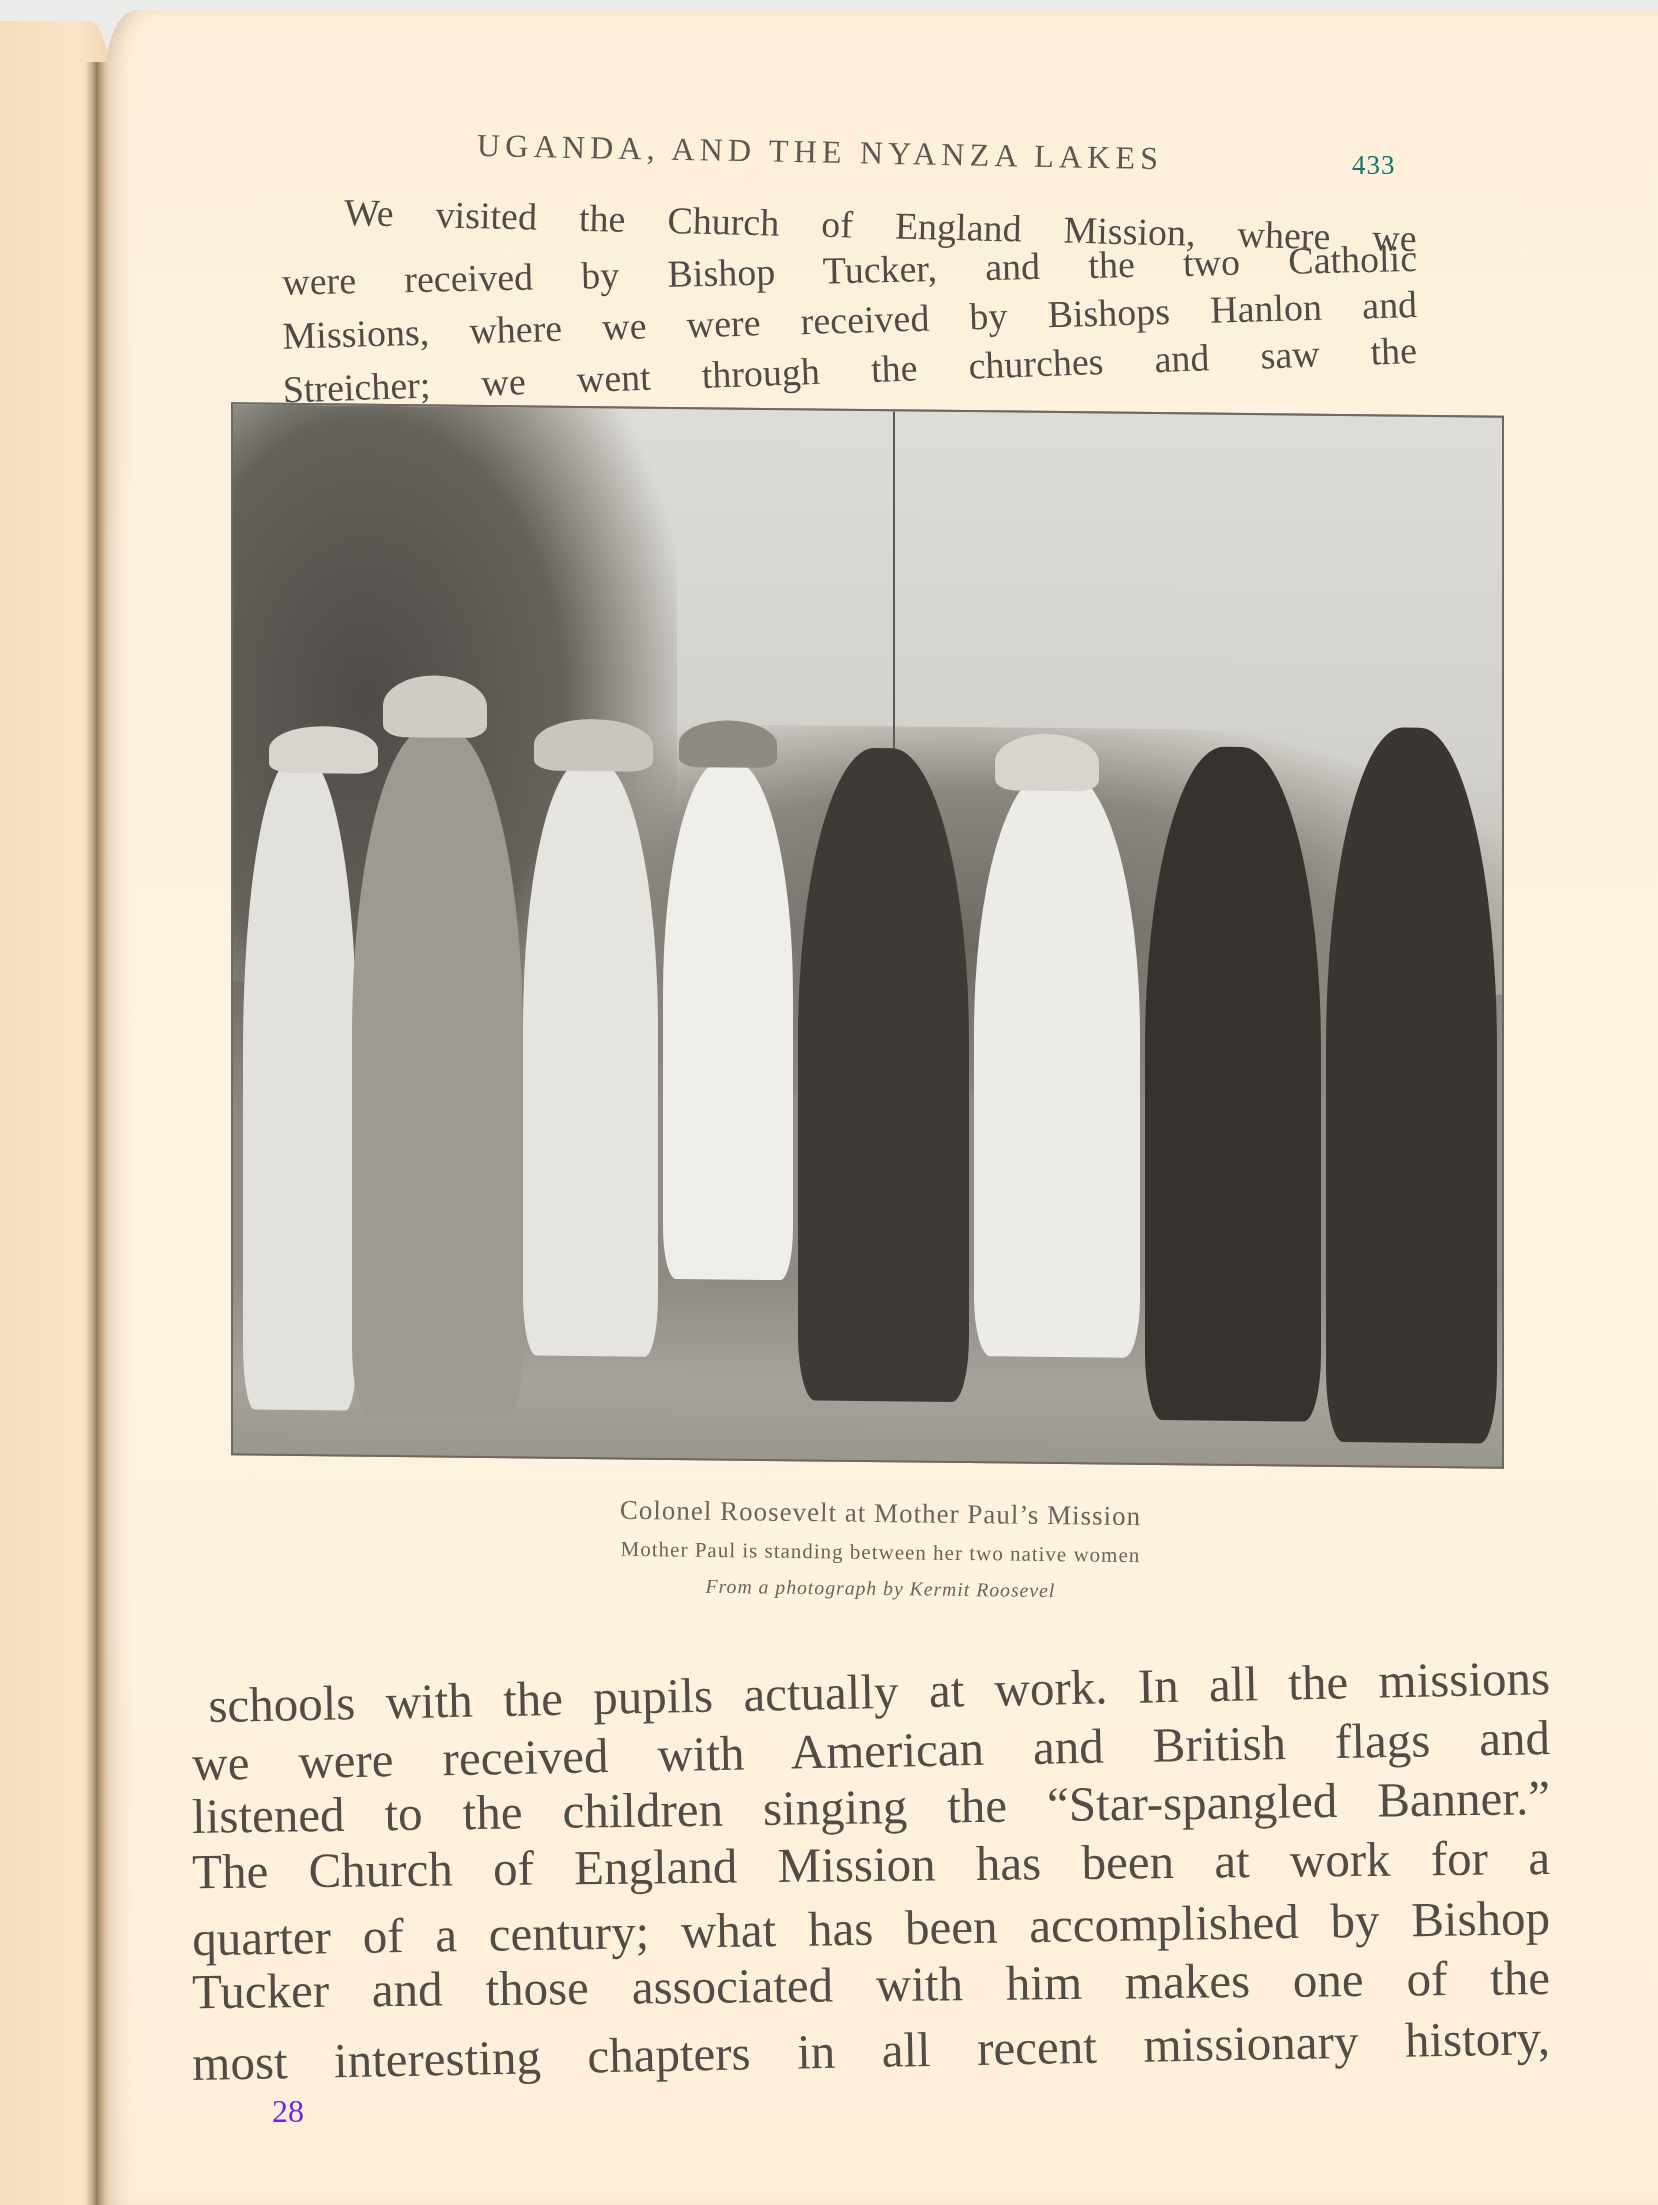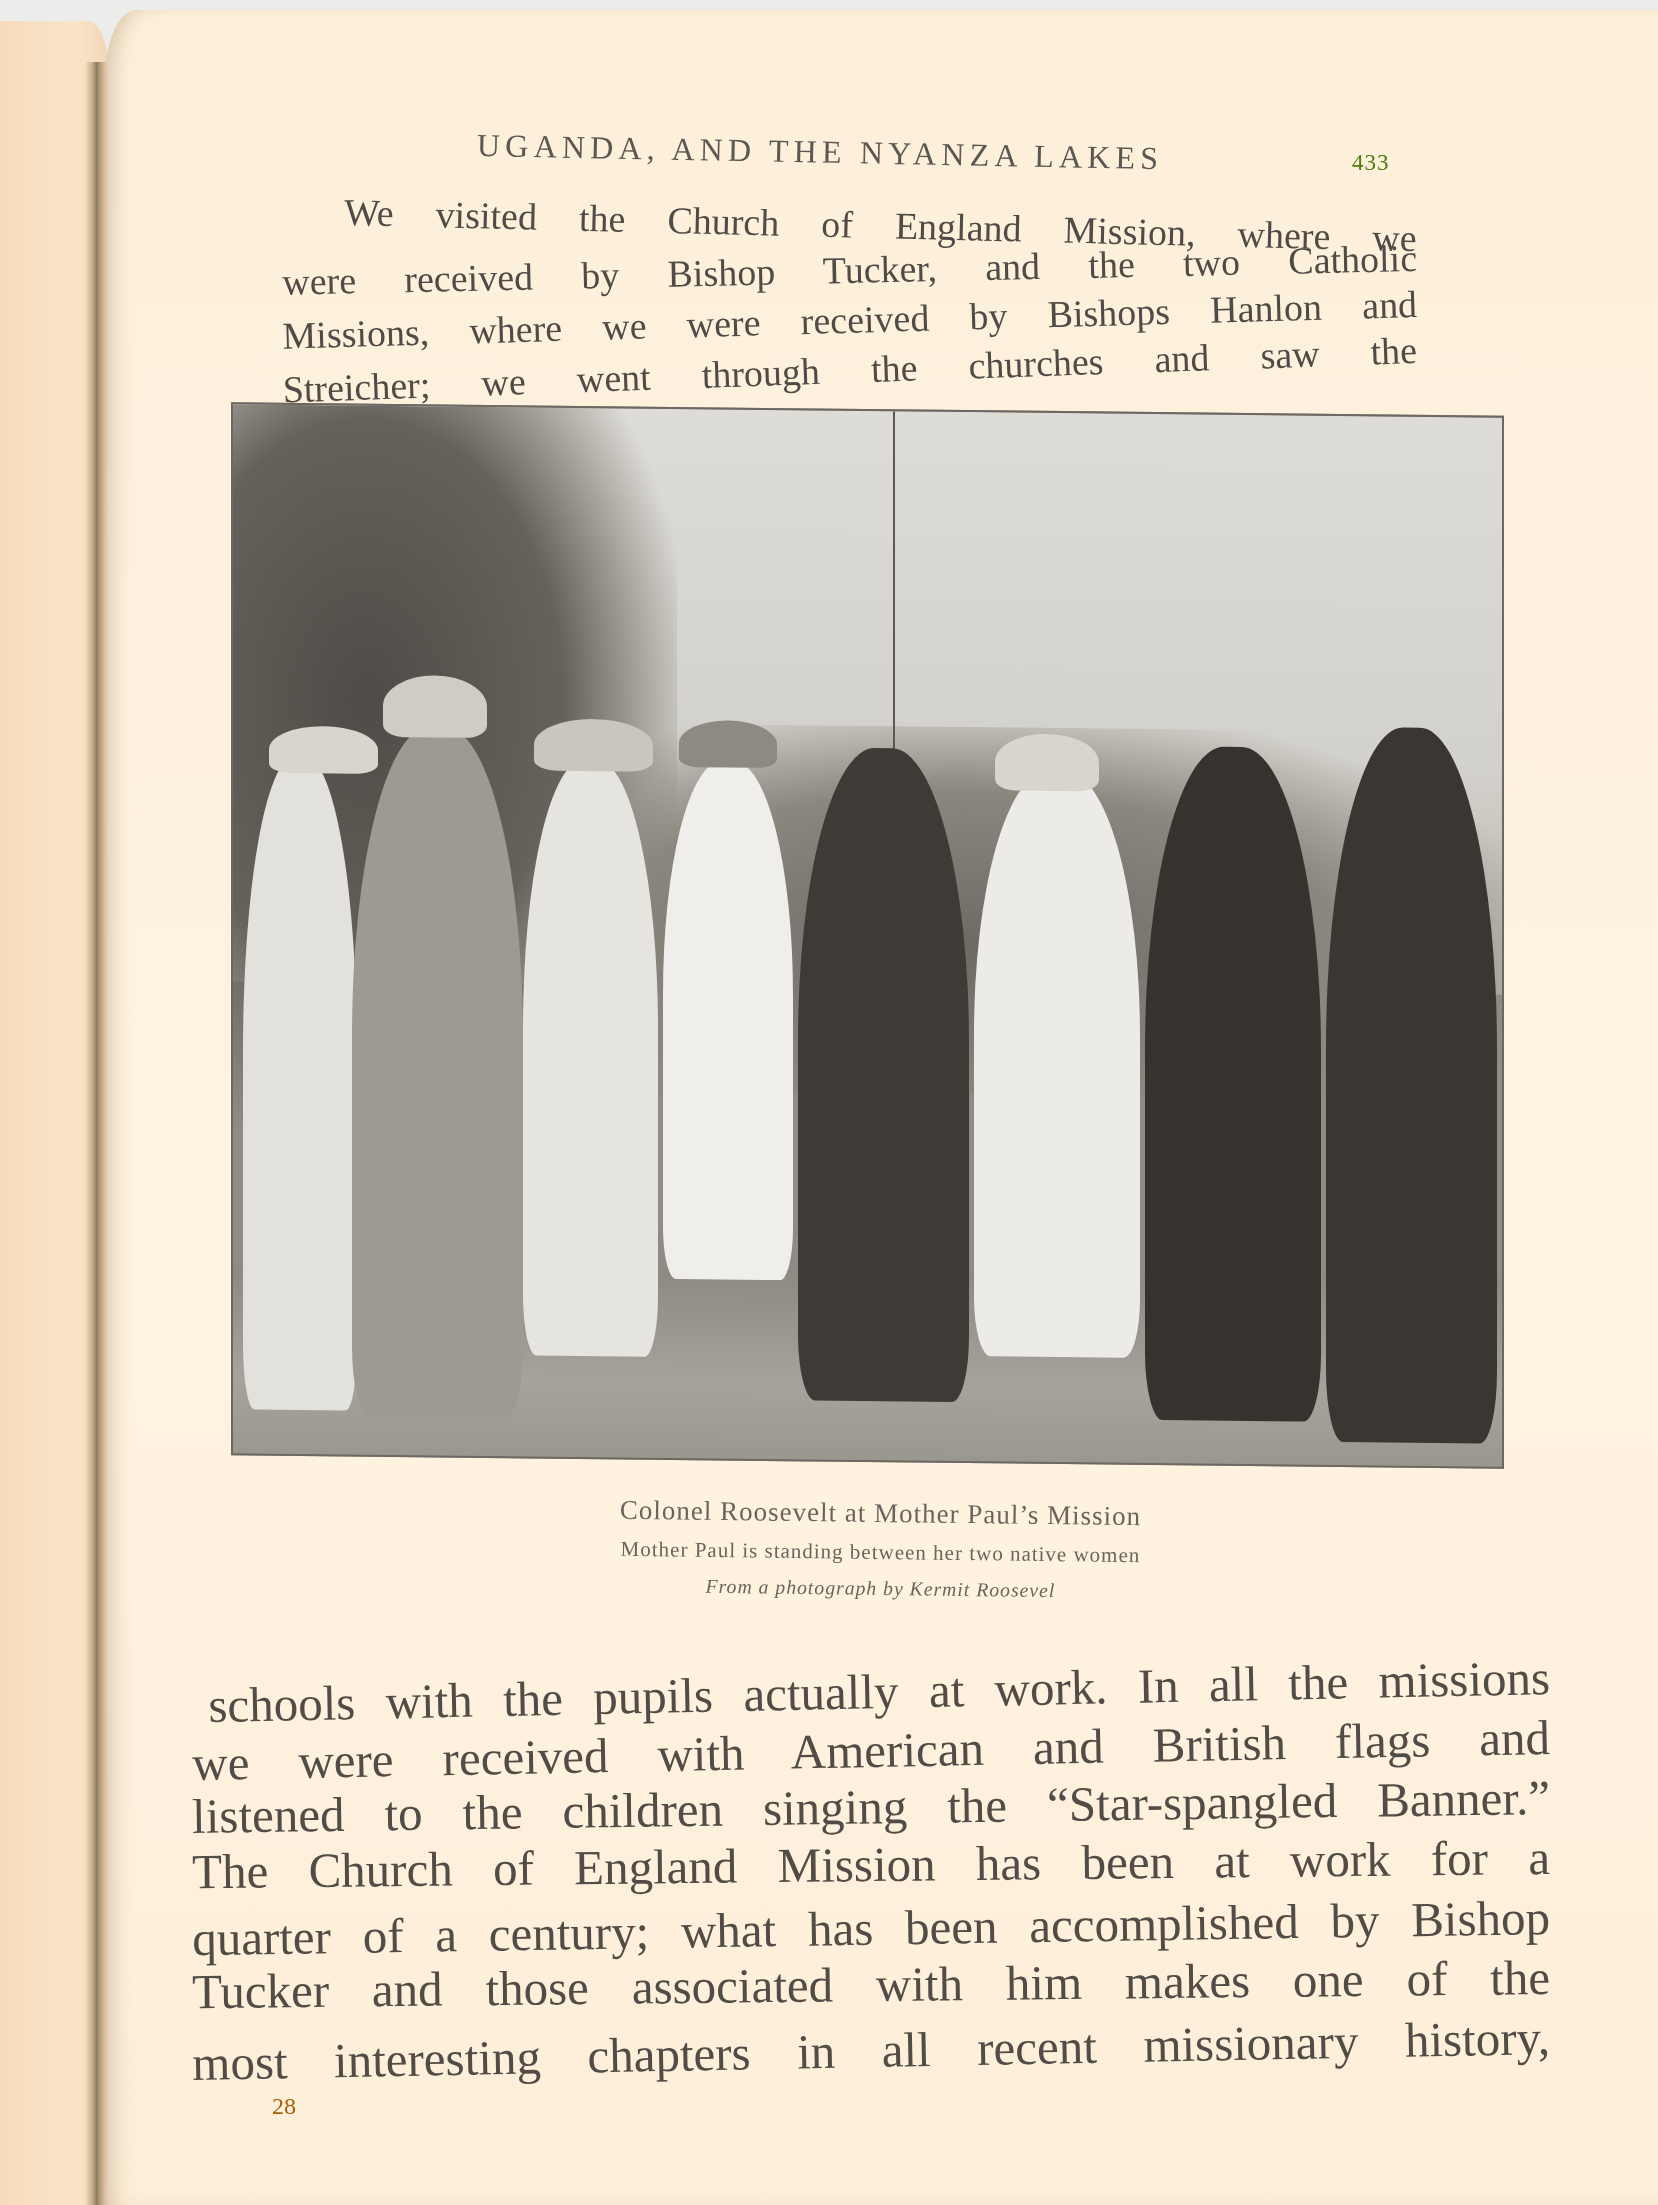--- a/index.html
+++ b/index.html
@@ -29,21 +29,21 @@
       box-shadow: inset 15.5px 0 21px -10.4px rgba(140,110,70,0.35);
     }
     .running-head {
       position: absolute; left: 477px; top: 127px; width: 751px;
       font-size: 32px; letter-spacing: 5.2px; color: #5b5752;
       transform: rotate(1.1deg); transform-origin: left center;
       white-space: nowrap;
     }
     .folio {
       position: absolute; left: 1352px; top: 150px;
-      font-size: 23px; color: #4d7c0f; letter-spacing: 1px;
+      font-size: 27px; color: #0f766e; letter-spacing: 1px;
     }
     .para-top {
       position: absolute; left: 282px; top: 189px; width: 1135px;
       font-size: 38px; line-height: 46px; color: #4f4b46;
     }
     .para-top .line, .para-bottom .line {
       display: block; white-space: nowrap; text-align: justify; text-align-last: justify;
     }
     .para-top .l1 { margin-left: 62px; transform: rotate(1.4deg); transform-origin: left center; }
     .para-top .l2 { transform: rotate(-1.2deg); transform-origin: right center; }
@@ -88,21 +88,21 @@
       font-size: 49px; line-height: 60px; color: #524c46;
     }
     .para-bottom .b1 { transform: rotate(-1.2deg); transform-origin: right center; width: 1342px; margin-left: 15.5px; }
     .para-bottom .b2 { transform: rotate(-1.1deg); transform-origin: right center; }
     .para-bottom .b3 { transform: rotate(-0.8deg); transform-origin: right center; }
     .para-bottom .b4 { transform: rotate(-0.6deg); transform-origin: right center; }
     .para-bottom .b5 { transform: rotate(-0.9deg); transform-origin: right center; }
     .para-bottom .b6 { transform: rotate(-0.6deg); transform-origin: right center; }
     .para-bottom .b7 { transform: rotate(-1.1deg); transform-origin: right center; }
     .footer-sig {
-      position: absolute; left: 272px; top: 2093px; font-size: 24px; color: #a16207;
+      position: absolute; left: 272px; top: 2093px; font-size: 32px; color: #6d28d9;
     }
   </style>
 </head>
 <body>
 
 <div class="backdrop"></div>
 <div class="left-page"></div>
 <div class="right-page"></div>
 <div class="spine"></div>
 

